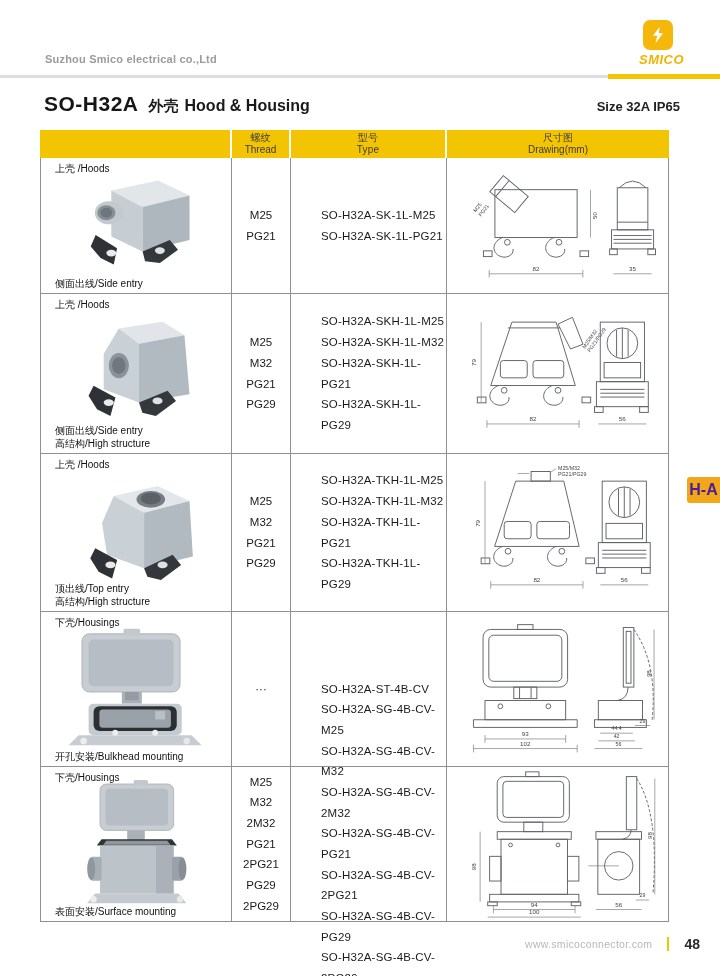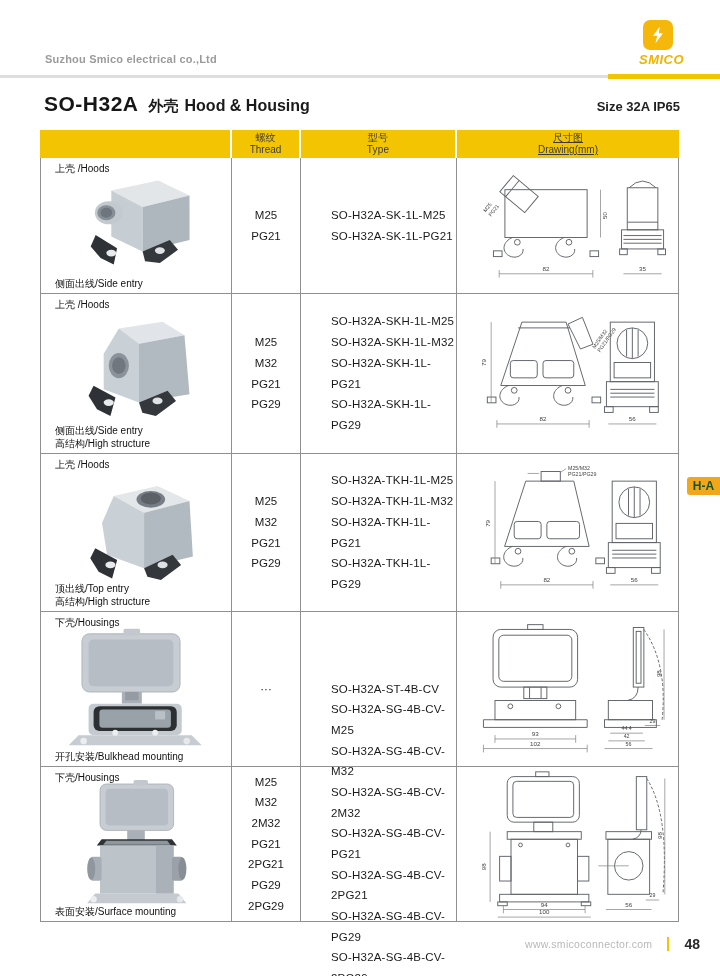--- a/index.html
+++ b/index.html
@@ -17,41 +17,41 @@
   .title-row{position:absolute;left:44px;right:40px;top:92px;display:flex;align-items:baseline;}
   .t-model{font-size:21px;font-weight:bold;letter-spacing:.5px;color:#161616;}
   .t-cn{font-size:15px;font-weight:bold;margin-left:10px;}
   .t-en{font-size:16px;font-weight:bold;margin-left:6px;}
   .t-size{margin-left:auto;font-size:13px;font-weight:bold;color:#222;}
   
   .tbl{position:absolute;left:40px;top:130px;width:640px;}
   .trow{display:flex;width:640px;}
   .cell{box-sizing:border-box;border-right:1px solid #909090;border-bottom:1px solid #909090;position:relative;}
   .c1{width:192px;border-left:1px solid #909090;}
-  .c2{width:69px;display:flex;align-items:center;justify-content:center;text-align:center;
+  .c2{width:59px;display:flex;align-items:center;justify-content:center;text-align:center;
       font-size:11.5px;line-height:1.8;white-space:pre-line;}
   .c3{width:156px;display:flex;align-items:center;font-size:11.5px;line-height:1.8;
       white-space:pre-line;padding-left:30px;letter-spacing:.2px;}
-  .c4{width:222px;display:flex;align-items:center;justify-content:center;text-decoration:underline;}
+  .c4{width:222px;display:flex;align-items:center;justify-content:center;}
   .thead .cell{background:#F3C402;border:none;border-right:2px solid #fff;height:28px;
       display:flex;flex-direction:column;align-items:center;justify-content:center;
       font-size:10px;line-height:1.25;color:#3c3c3c;}
   .thead .c4{border-right:none;}
   .cat-label{position:absolute;top:4px;left:14px;font-size:10px;color:#111;z-index:2;}
   .mount-label{position:absolute;bottom:3px;left:14px;font-size:10px;line-height:1.3;color:#111;
       white-space:pre-line;z-index:2;}
   .photo-wrap{position:absolute;inset:0;display:flex;align-items:center;justify-content:center;}
   
   .dwg rect,.dwg polygon,.dwg circle,.dwg ellipse,.dwg path,.dwg line{fill:none;stroke:#5f6368;stroke-width:1;}
   .dwg .dl{stroke:#7a7a7a;stroke-width:.7;}
   .dwg text{font:6.5px "Liberation Sans",sans-serif;fill:#454545;stroke:none;}
   .dwg text.sm{font-size:5.5px;}
   
-  .ha-tab{position:absolute;right:0;top:477px;width:33px;height:18px;background:#F2A71B;color:#14532d;
-      font-weight:bold;font-size:12px;display:flex;align-items:center;justify-content:center;
+  .ha-tab{position:absolute;right:0;top:477px;width:33px;height:26px;background:#F2A71B;color:#4c1d95;
+      font-weight:bold;font-size:16px;display:flex;align-items:center;justify-content:center;
       border-radius:3px 0 0 3px;}
   
   .footer{position:absolute;top:936px;right:20px;display:flex;align-items:center;gap:15px;}
   .site{font-size:10.5px;color:#b8b8b8;letter-spacing:.3px;}
   .fdiv{width:2px;height:14px;background:#F3C402;}
   .pageno{font-size:14px;font-weight:bold;color:#2a2a2a;}
 </style>
 </head>
 <body>
 

